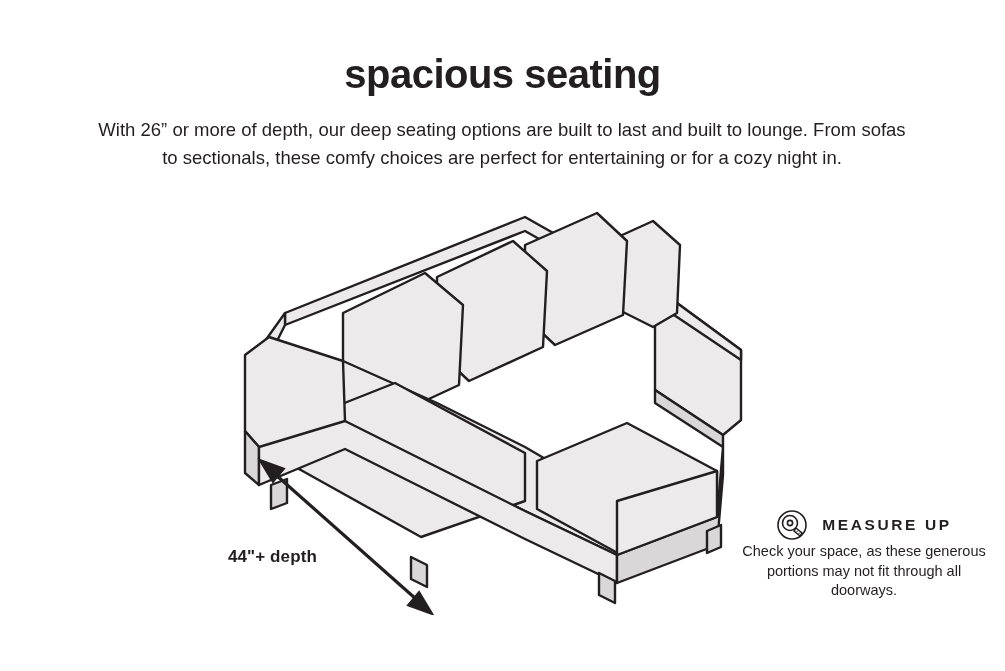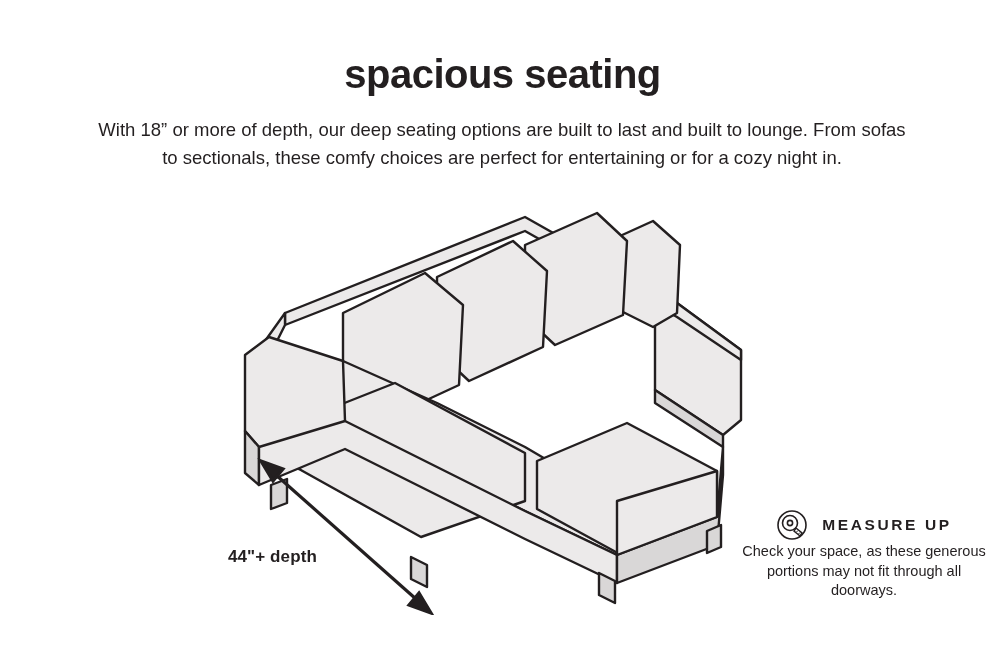--- a/index.html
+++ b/index.html
@@ -87,21 +87,21 @@
   }
   svg { display: block; }
 </style>
 </head>
 <body>
 
 <div class="page">
 
   <div class="title">spacious seating</div>
 
-  <div class="subtitle">With 18” or more of depth, our deep seating options are built to last and built to lounge. From sofas to sectionals, these comfy choices are perfect for entertaining or for a cozy night in.</div>
+  <div class="subtitle">With 26” or more of depth, our deep seating options are built to last and built to lounge. From sofas to sectionals, these comfy choices are perfect for entertaining or for a cozy night in.</div>
 
   <div class="illustration">
     <svg width="560" height="430" viewBox="0 0 560 430" xmlns="http://www.w3.org/2000/svg">
       <g fill="#eceaea" stroke="#231f20" stroke-width="2.4" stroke-linejoin="round" stroke-linecap="round">
 
         <path d="M430 120 L452 118 L516 165 L516 235 L498 250 L430 205 Z"></path>
 
         <path d="M430 205 L498 250 L498 262 L430 218 Z" fill="#d9d7d7"></path>
 
         <path d="M60 128 L300 32 L452 118 L516 165 L516 175 L452 132 L300 46 L60 140 Z"></path>

